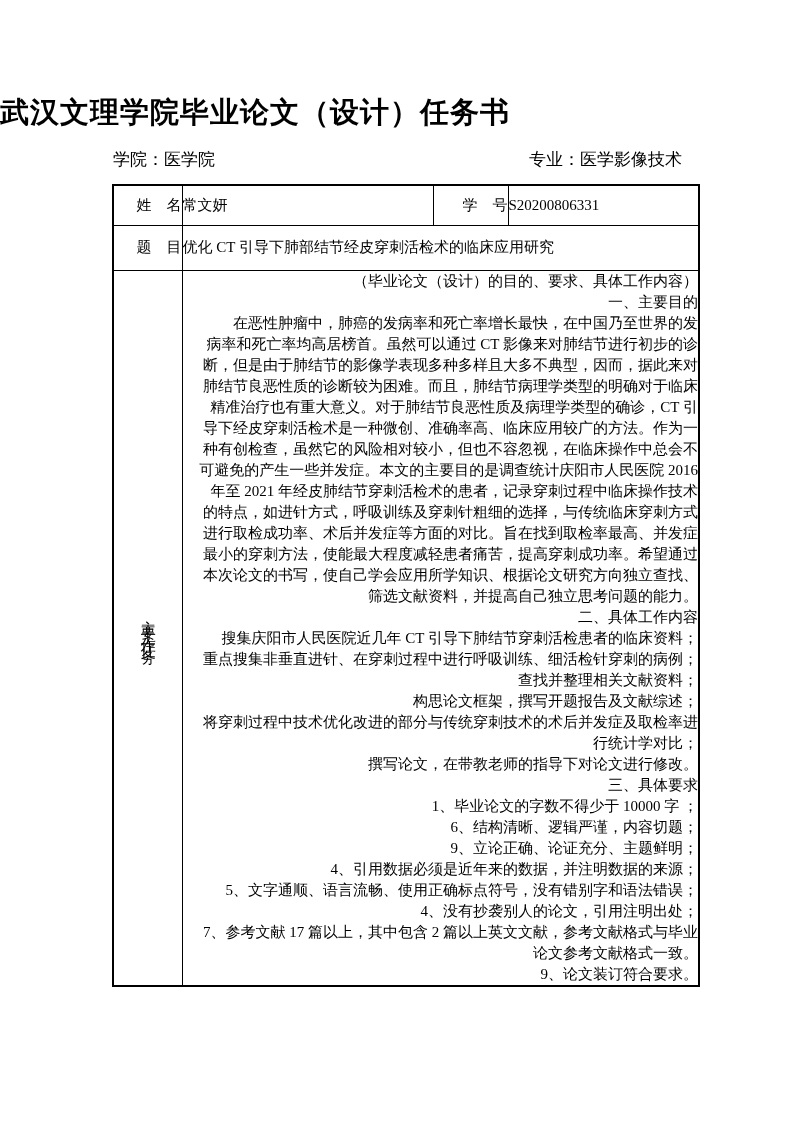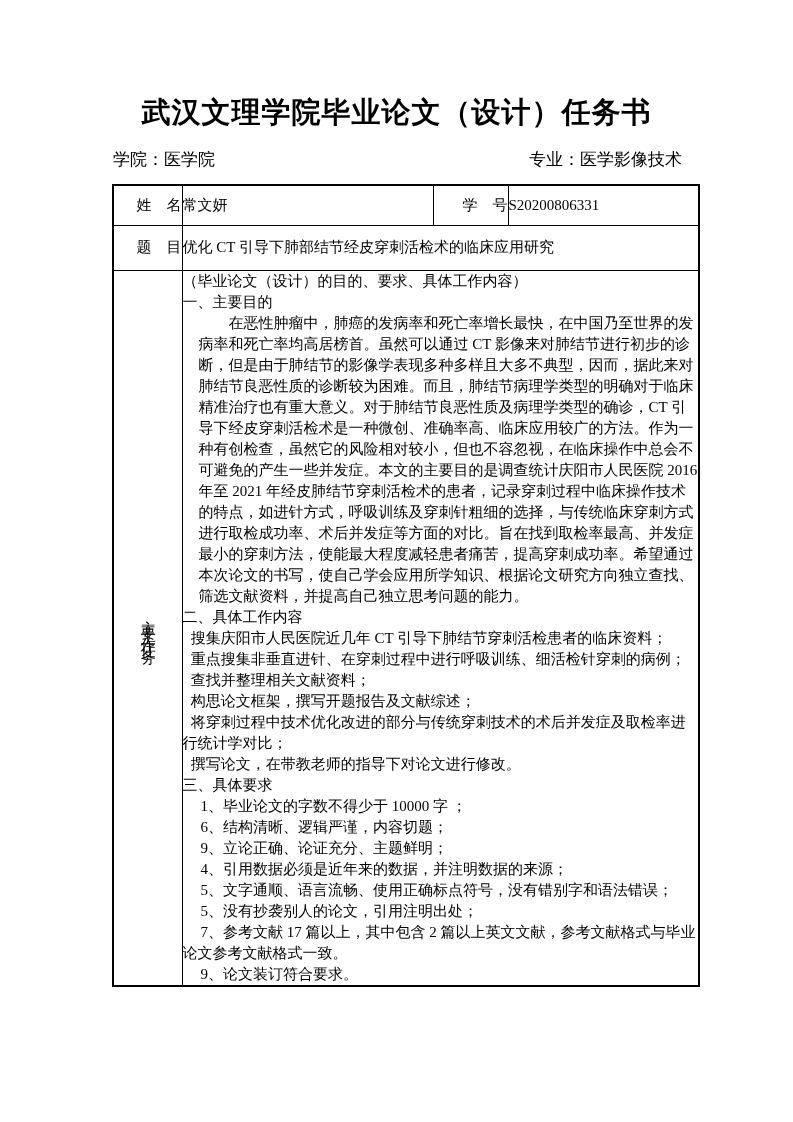--- a/index.html
+++ b/index.html
@@ -13,21 +13,21 @@
     height: 1122px;
     background: #ffffff;
     color: #000000;
     font-family: "Liberation Serif", "DejaVu Serif", serif;
     box-sizing: border-box;
     padding-top: 92px;
     overflow: hidden;
   }
   .doc-title {
     margin: 0;
-    text-align: center;
+    text-align: left;
     font-size: 29px;
     line-height: 40px;
     font-weight: bold;
     font-family: "Liberation Sans", "DejaVu Sans", sans-serif;
     letter-spacing: 1px;
   }
   .meta-row {
     width: 585px;
     margin: 17px 0 0 113px;
     box-sizing: border-box;
@@ -75,20 +75,21 @@
     writing-mode: vertical-rl;
     text-orientation: upright;
     letter-spacing: 6px;
     font-size: 15px;
     line-height: 1;
   }
   td.content-cell {
     vertical-align: top;
     padding: 4px 8px 0 9px;
     line-height: 21px;
+    text-align: right;
   }
   td.content-cell p {
     margin: 0;
     font-size: 15px;
   }
   p.ind0  { text-indent: 0; }
   p.ind05 { text-indent: 0.55em; }
   p.ind12 { text-indent: 1.2em; }
   p.ind2  { text-indent: 2em; padding-left: 16px; }
 </style>
@@ -139,21 +140,21 @@
         <p class="ind05">查找并整理相关文献资料；</p>
         <p class="ind05">构思论文框架，撰写开题报告及文献综述；</p>
         <p class="ind05">将穿刺过程中技术优化改进的部分与传统穿刺技术的术后并发症及取检率进行统计学对比；</p>
         <p class="ind05">撰写论文，在带教老师的指导下对论文进行修改。</p>
         <p class="ind0">三、具体要求</p>
         <p class="ind12">1、毕业论文的字数不得少于 10000 字 ；</p>
         <p class="ind12">6、结构清晰、逻辑严谨，内容切题；</p>
         <p class="ind12">9、立论正确、论证充分、主题鲜明；</p>
         <p class="ind12">4、引用数据必须是近年来的数据，并注明数据的来源；</p>
         <p class="ind12">5、文字通顺、语言流畅、使用正确标点符号，没有错别字和语法错误；</p>
-        <p class="ind12">5、没有抄袭别人的论文，引用注明出处；</p>
+        <p class="ind12">4、没有抄袭别人的论文，引用注明出处；</p>
         <p class="ind12">7、参考文献 17 篇以上，其中包含 2 篇以上英文文献，参考文献格式与毕业论文参考文献格式一致。</p>
         <p class="ind12">9、论文装订符合要求。</p>
       </td>
     </tr>
   </tbody>
     </table>
 
 </div>
 
 </body></html>

